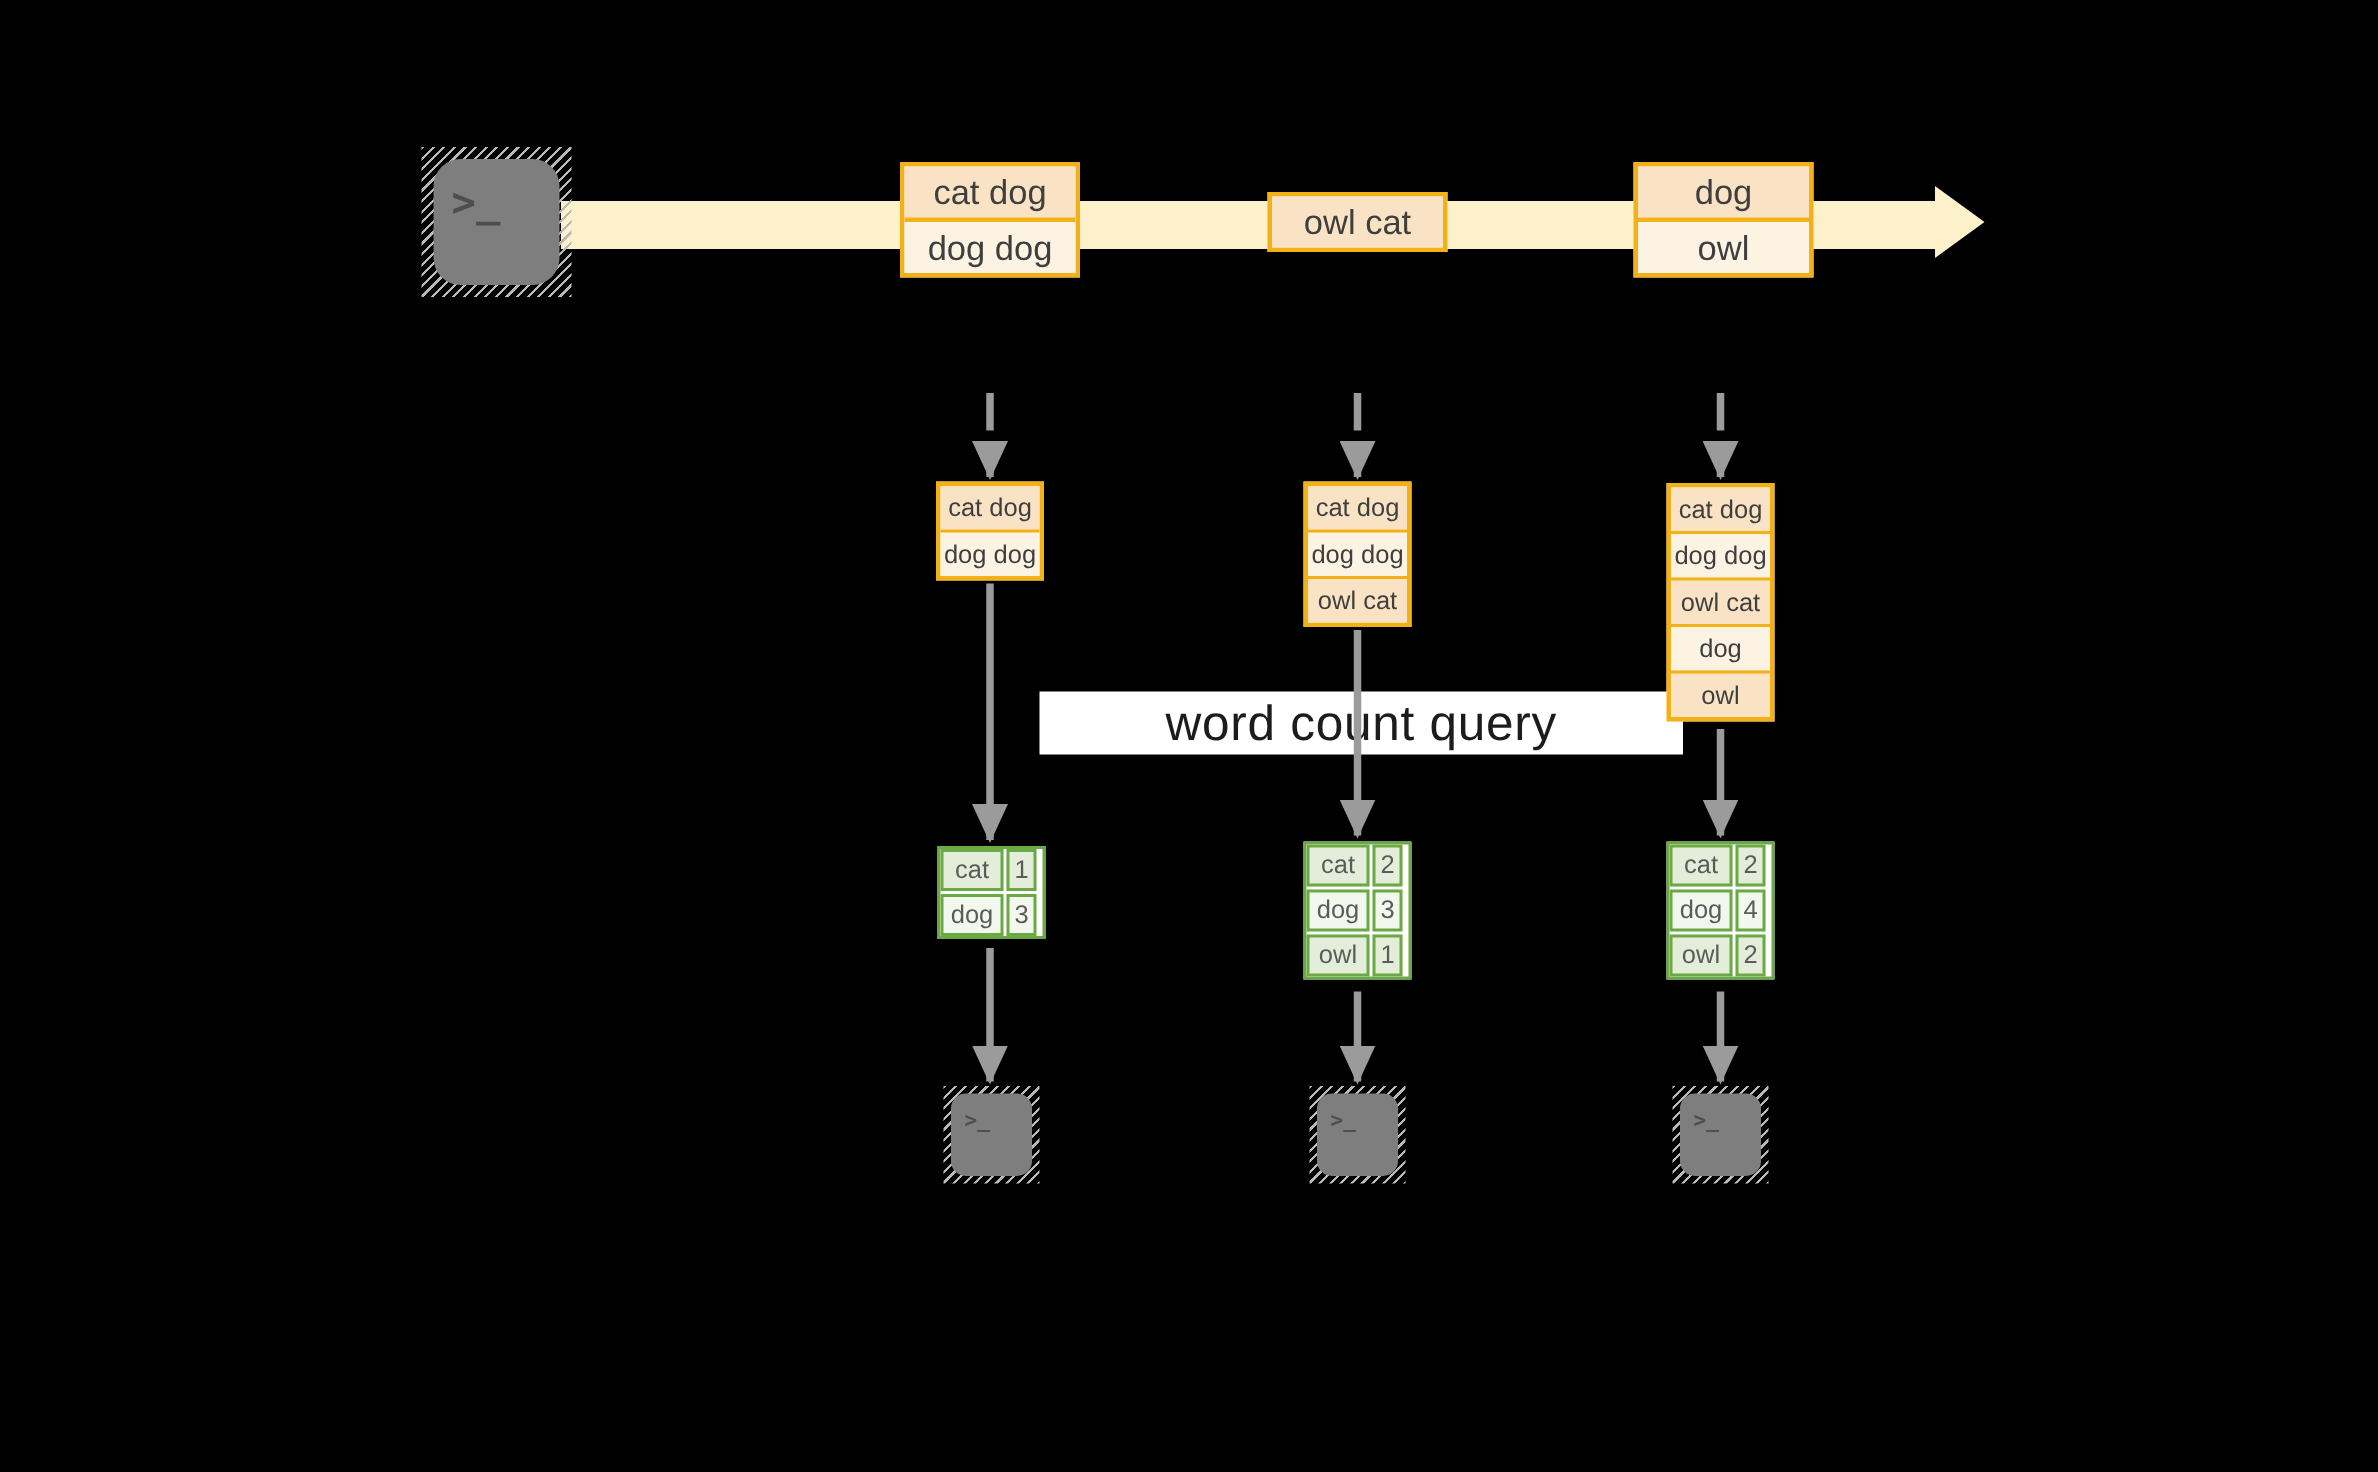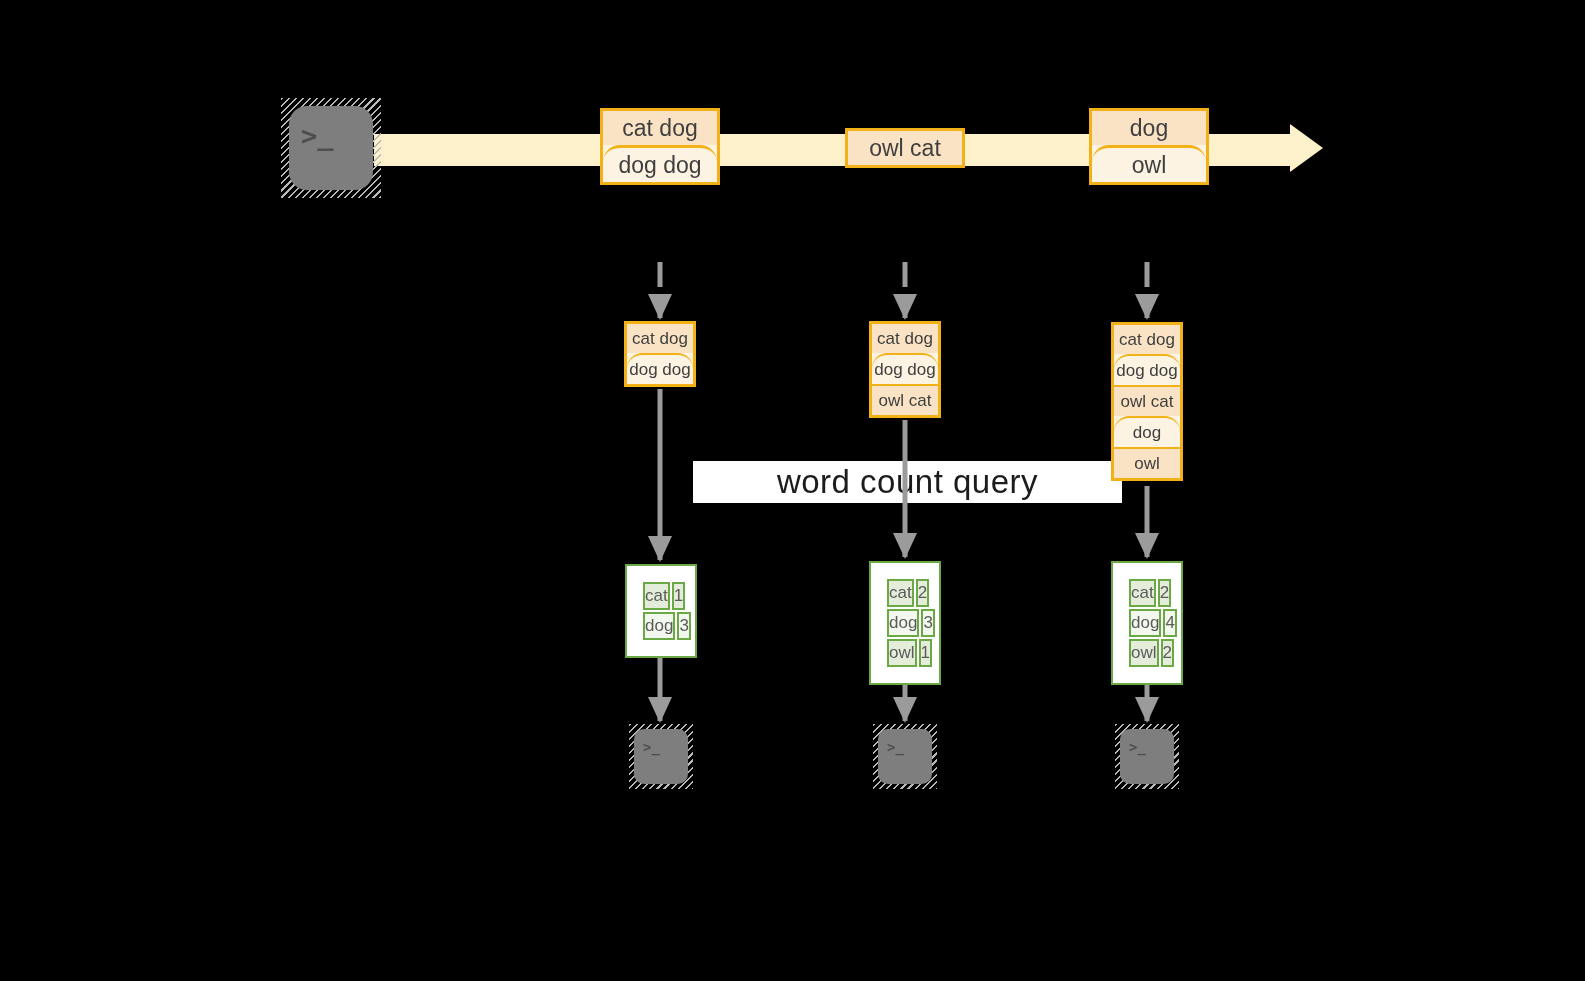--- a/index.html
+++ b/index.html
@@ -16,21 +16,21 @@
   #stream-head {
     left:1290px; top:124px; width:0; height:0; z-index:0;
     border-left:33px solid #FCF1CB; border-top:24px solid transparent; border-bottom:24px solid transparent;
   }
 
   
   .orange { border:3px solid #F2B117; box-sizing:border-box; z-index:3; background:#FDF3E3; }
   .orange .row { text-align:center; overflow:hidden; white-space:nowrap; }
   .orange .row + .row { border-top:3px solid #F2B117; }
   .orange .r-even { background:#FAE3C4; }
-  .orange .r-odd  { background:#FDF3E3;border-radius:17px; }
+  .orange .r-odd  { background:#FDF3E3; }
 
   .stream-box { width:120px; }
   .stream-box .row { height:34px; line-height:34px; font-size:23px; }
 
   .stack { width:72px; }
   .stack .row { height:29px; line-height:29px; font-size:17px; }
   .stack .row + .row { border-top:2px solid #F2B117; }
 
   #event-box-0 { left:600px;  top:108px; }
   #event-box-1 { left:845px;  top:128px; }
@@ -42,21 +42,21 @@
 
   
   #query-band {
     left:693px; top:461px; width:429px; height:42px; background:#fff; z-index:1;
     display:flex; align-items:center; justify-content:center;
     font-size:33px; color:#1c1c1c; letter-spacing:0.5px;
   }
 
   
   .counts {
-    background:#fff; border:2px solid #6BA945; padding:16px; box-sizing:border-box;
+    background:#fff; border:2px solid #6BA945; padding:0; box-sizing:border-box;
     display:flex; flex-direction:column; gap:2px; z-index:3; width:72px;
   }
   .counts .crow { display:flex; gap:2px; }
   .counts .cell {
     border:2px solid #6BA945; height:24px; line-height:24px; font-size:17px;
     text-align:center; color:#5b5b5b; box-sizing:content-box;
   }
   .counts .word { width:38px; }
   .counts .num  { width:16px; }
   .counts .r-even .cell { background:#E4EDDA; }

